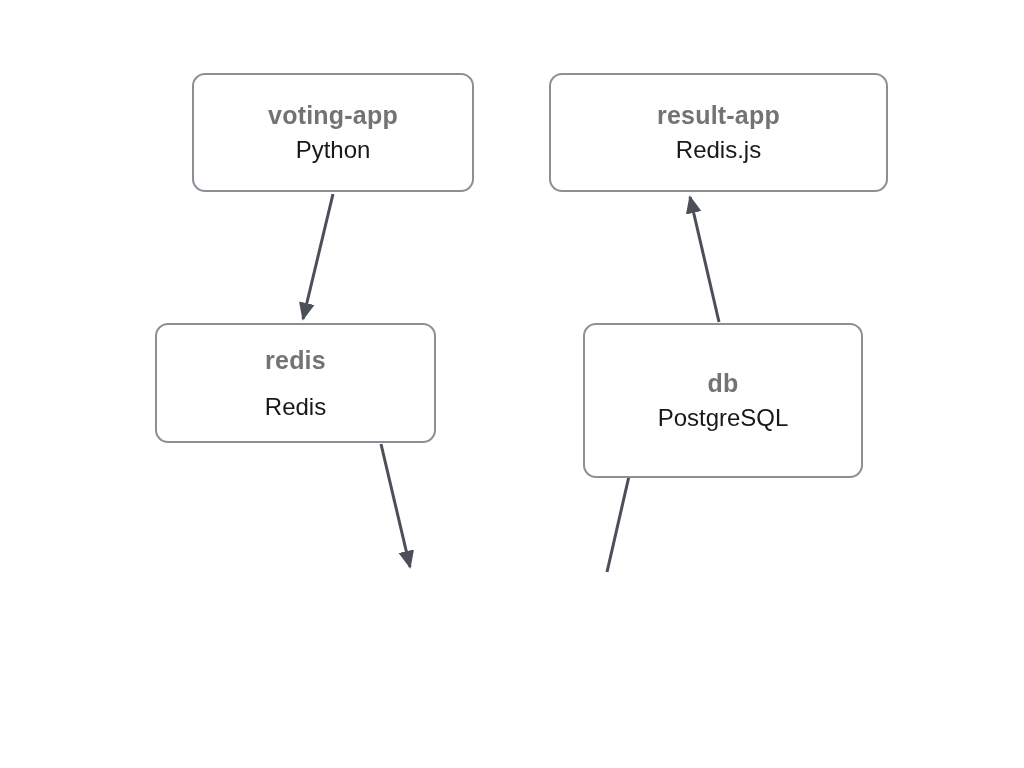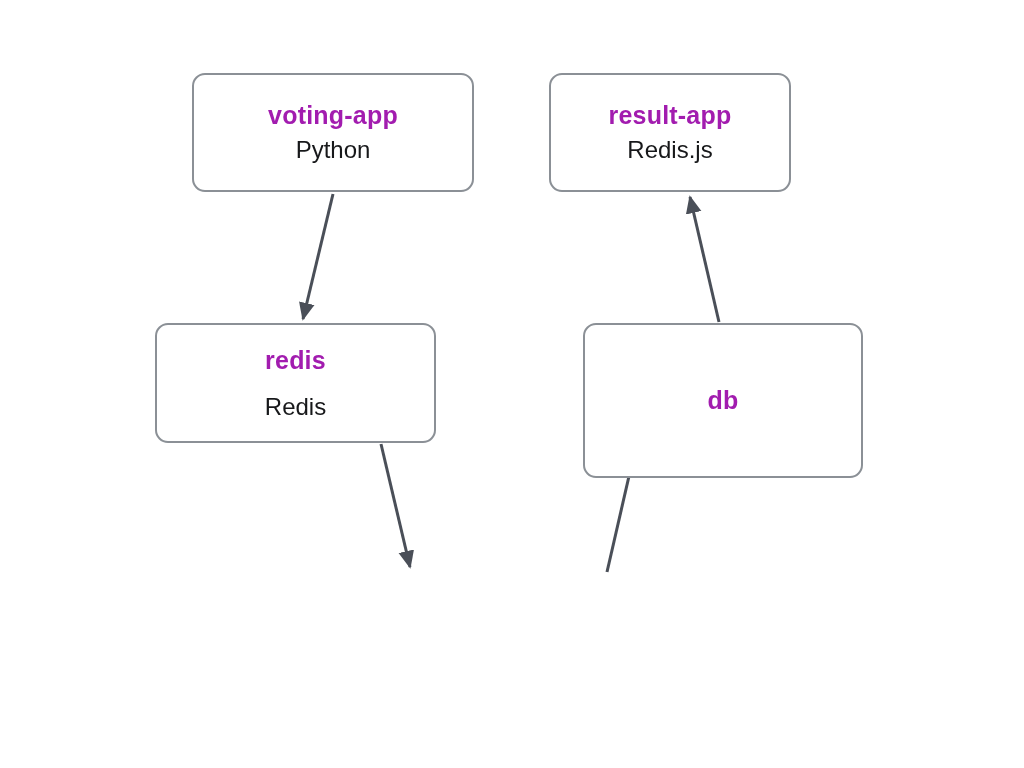--- a/index.html
+++ b/index.html
@@ -31,33 +31,33 @@
     border-radius: 13px;
     display: flex;
     flex-direction: column;
     align-items: center;
     justify-content: center;
     text-align: center;
   }
   .node .title {
     font-size: 25px;
     font-weight: 700;
-    color: #a21caf;
+    color: #737373;
     line-height: 35px;
     letter-spacing: 0.2px;
   }
   .node .subtitle {
     font-size: 24px;
     font-weight: 400;
     color: #17181a;
     line-height: 34px;
   }
   
   #node-voting-app { left: 192px; top: 73px;  width: 282px; height: 119px; }
-  #node-result-app { left: 549px; top: 73px;  width: 242px; height: 119px; }
+  #node-result-app { left: 549px; top: 73px;  width: 339px; height: 119px; }
   #node-redis      { left: 155px; top: 323px; width: 281px; height: 120px; gap: 12px; }
   #node-db         { left: 583px; top: 323px; width: 280px; height: 155px; }
   #node-worker     { left: 370px; top: 573px; width: 283px; height: 119px; }
 </style>
 </head>
 <body>
 
 <div class="canvas">
 
   <svg class="edges" viewBox="0 0 1024 768" xmlns="http://www.w3.org/2000/svg">
@@ -82,16 +82,17 @@
     <div class="subtitle">Redis.js</div>
   </div>
 
   <div class="node" id="node-redis">
     <div class="title">redis</div>
     <div class="subtitle">Redis</div>
   </div>
 
   <div class="node" id="node-db">
     <div class="title">db</div>
+    <div class="subtitle">PostgreSQL</div>
   </div>
 
 
 </div>
 
 </body></html>

